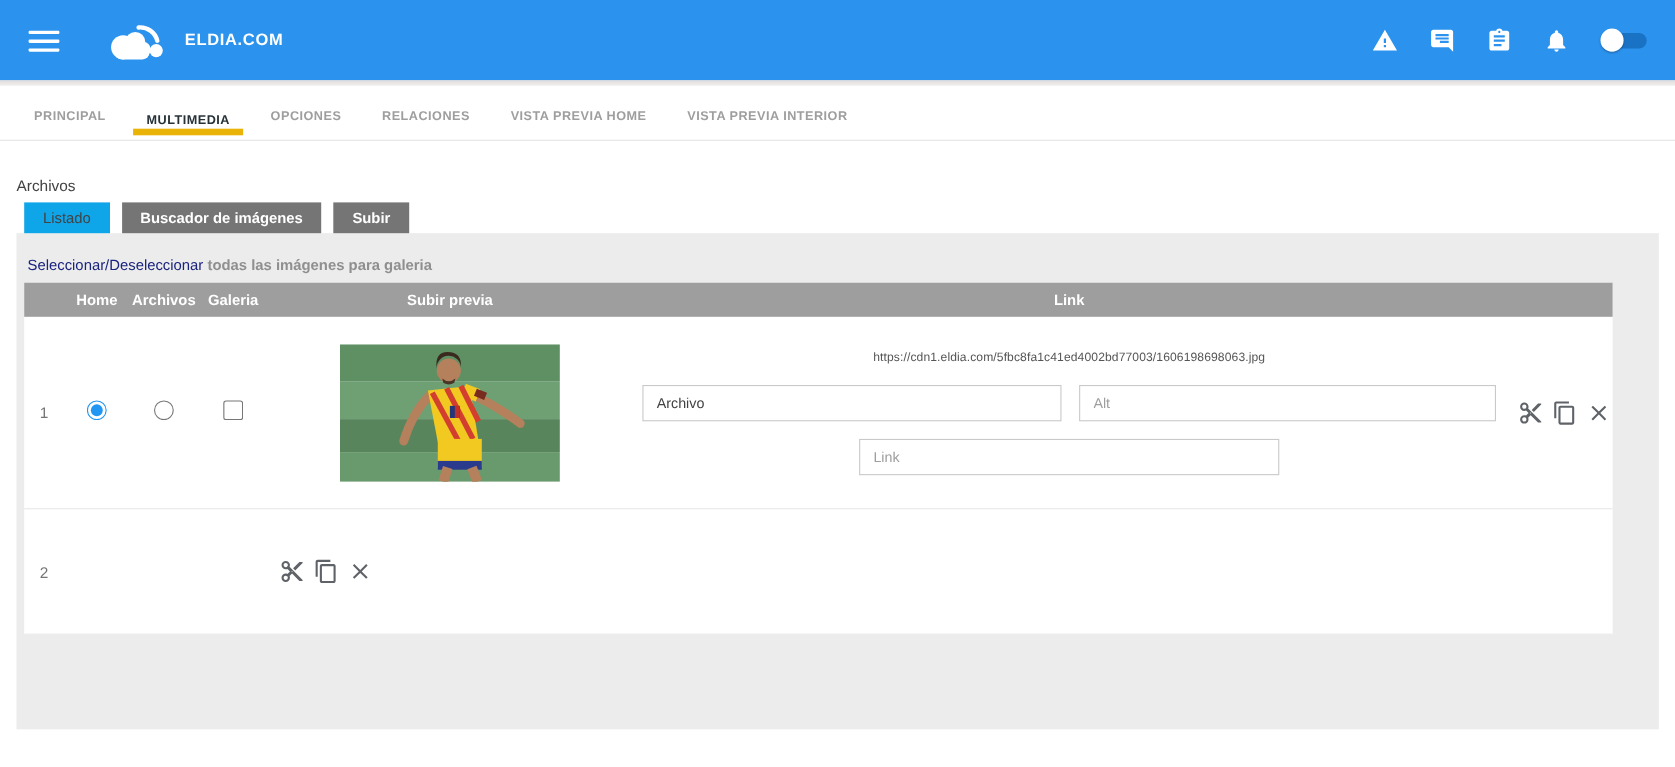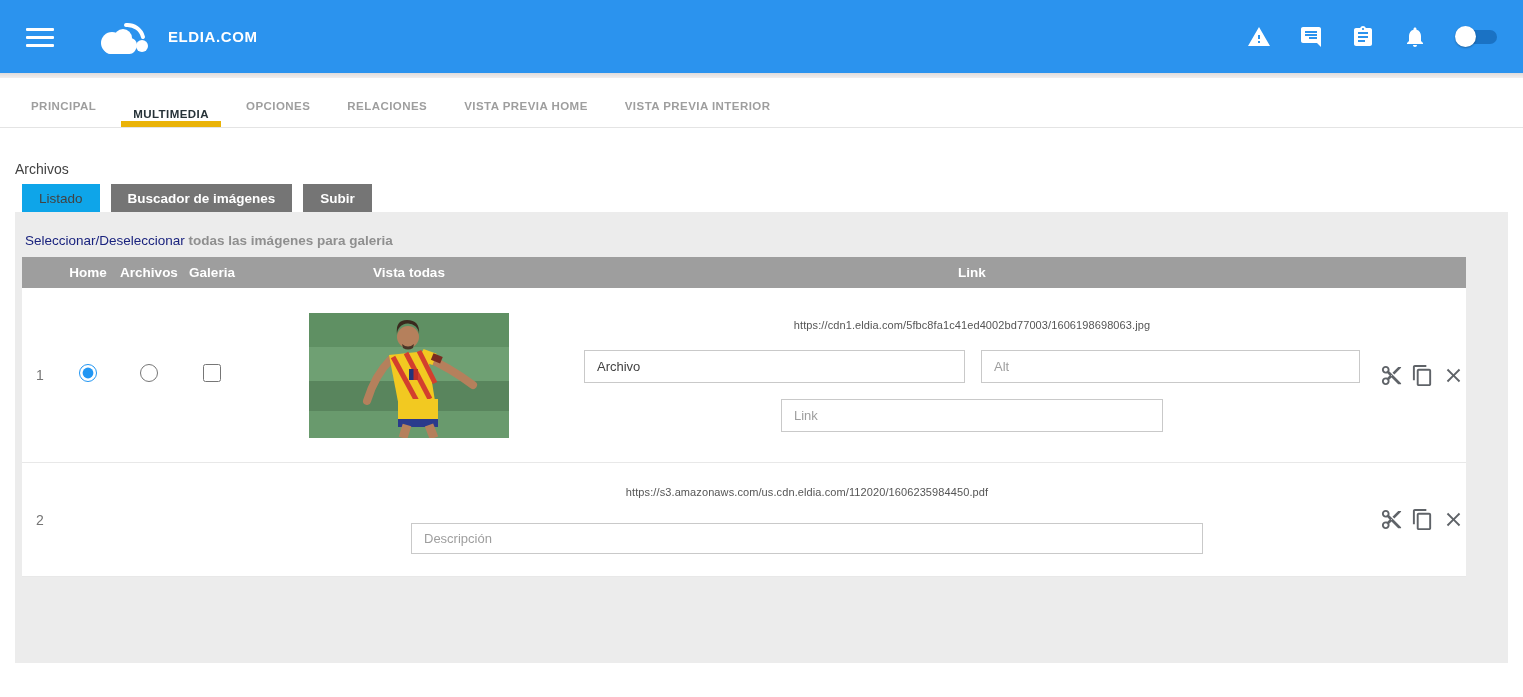--- a/index.html
+++ b/index.html
@@ -25,21 +25,21 @@
   .appbar-icons svg { display:block; cursor:pointer; }
   .toggle { position:relative; width:40px; height:22px; cursor:pointer; margin-left:2px; }
   .toggle .track { position:absolute; left:6px; top:4px; width:34px; height:14px; border-radius:7px; background:#1a72c4; }
   .toggle .knob { position:absolute; left:-2px; top:0; width:21px; height:21px; border-radius:50%; background:#fff; box-shadow:0 1px 2px rgba(0,0,0,.3); }
 
   
   .strip { height:5px; background:linear-gradient(#d9d5d5,#efecec); opacity:.85; }
 
   
   .tabbar {
-    display:flex; align-items:flex-end;
+    display:flex; align-items:center;
     padding:22px 16px 0 19px;
     border-bottom:1px solid #e4e4e4;
     gap:13px;
   }
   .tab {
     padding:0 12px 15px 12px;
     font-size:11.5px; font-weight:bold; letter-spacing:.45px;
     color:#9e9e9e; cursor:pointer; white-space:nowrap;
   }
   .tab.active { color:#263238; border-bottom:6px solid #eab308; padding-bottom:1px; }
@@ -175,21 +175,21 @@
     <span class="sel-link">Seleccionar/Deseleccionar</span><span class="sel-rest"> todas las imágenes para galeria</span>
   </div>
 
   <div class="ftable">
 
     <div class="thead">
       <div class="col-num"></div>
       <div class="col-home">Home</div>
       <div class="col-interior">Archivos</div>
       <div class="col-galeria">Galeria</div>
-      <div class="col-preview">Vista todas</div>
+      <div class="col-preview">Subir previa</div>
       <div class="col-link">Link</div>
       <div class="col-actions"></div>
     </div>
 
     <div class="frow row1">
       <div class="col-num row-index">1</div>
       <div class="col-home">
         <input type="radio" name="row1-target" checked="" style="">
       </div>
       <div class="col-interior">
@@ -251,24 +251,20 @@
           <path fill="#5f6368" d="M19 6.41 17.59 5 12 10.59 6.41 5 5 6.41 10.59 12 5 17.59 6.41 19 12 13.41 17.59 19 19 17.59 13.41 12z"></path>
         </svg>
       </div>
     </div>
 
     <div class="frow row2">
       <div class="col-num row-index">2</div>
       <div class="col-home"></div>
       <div class="col-interior"></div>
       <div class="col-galeria"></div>
-      <div class="col-link linkcell">
-        <div class="url-text">https://s3.amazonaws.com/us.cdn.eldia.com/112020/1606235984450.pdf</div>
-        <input class="txt in-desc" type="text" placeholder="Descripción" style="">
-      </div>
       <div class="col-actions actions">
         <svg width="23" height="23" viewBox="0 0 24 24">
           <path fill="#5f6368" d="M9.64 7.64c.23-.5.36-1.05.36-1.64 0-2.21-1.79-4-4-4S2 3.79 2 6s1.79 4 4 4c.59 0 1.14-.13 1.64-.36L10 12l-2.36 2.36C7.14 14.13 6.59 14 6 14c-2.21 0-4 1.79-4 4s1.79 4 4 4 4-1.79 4-4c0-.59-.13-1.14-.36-1.64L12 14l7 7h3v-1L9.64 7.64zM6 8c-1.1 0-2-.9-2-2s.9-2 2-2 2 .9 2 2-.9 2-2 2zm0 12c-1.1 0-2-.9-2-2s.9-2 2-2 2 .9 2 2-.9 2-2 2zm6-7.5c-.28 0-.5-.22-.5-.5s.22-.5.5-.5.5.22.5.5-.22.5-.5.5zM19 3l-6 6 2 2 7-7V3z"></path>
         </svg>
         <svg width="23" height="23" viewBox="0 0 24 24">
           <path fill="#5f6368" d="M16 1H4c-1.1 0-2 .9-2 2v14h2V3h12V1zm3 4H8c-1.1 0-2 .9-2 2v14c0 1.1.9 2 2 2h11c1.1 0 2-.9 2-2V7c0-1.1-.9-2-2-2zm0 16H8V7h11v14z"></path>
         </svg>
         <svg width="23" height="23" viewBox="0 0 24 24">
           <path fill="#5f6368" d="M19 6.41 17.59 5 12 10.59 6.41 5 5 6.41 10.59 12 5 17.59 6.41 19 12 13.41 17.59 19 19 17.59 13.41 12z"></path>
         </svg>

